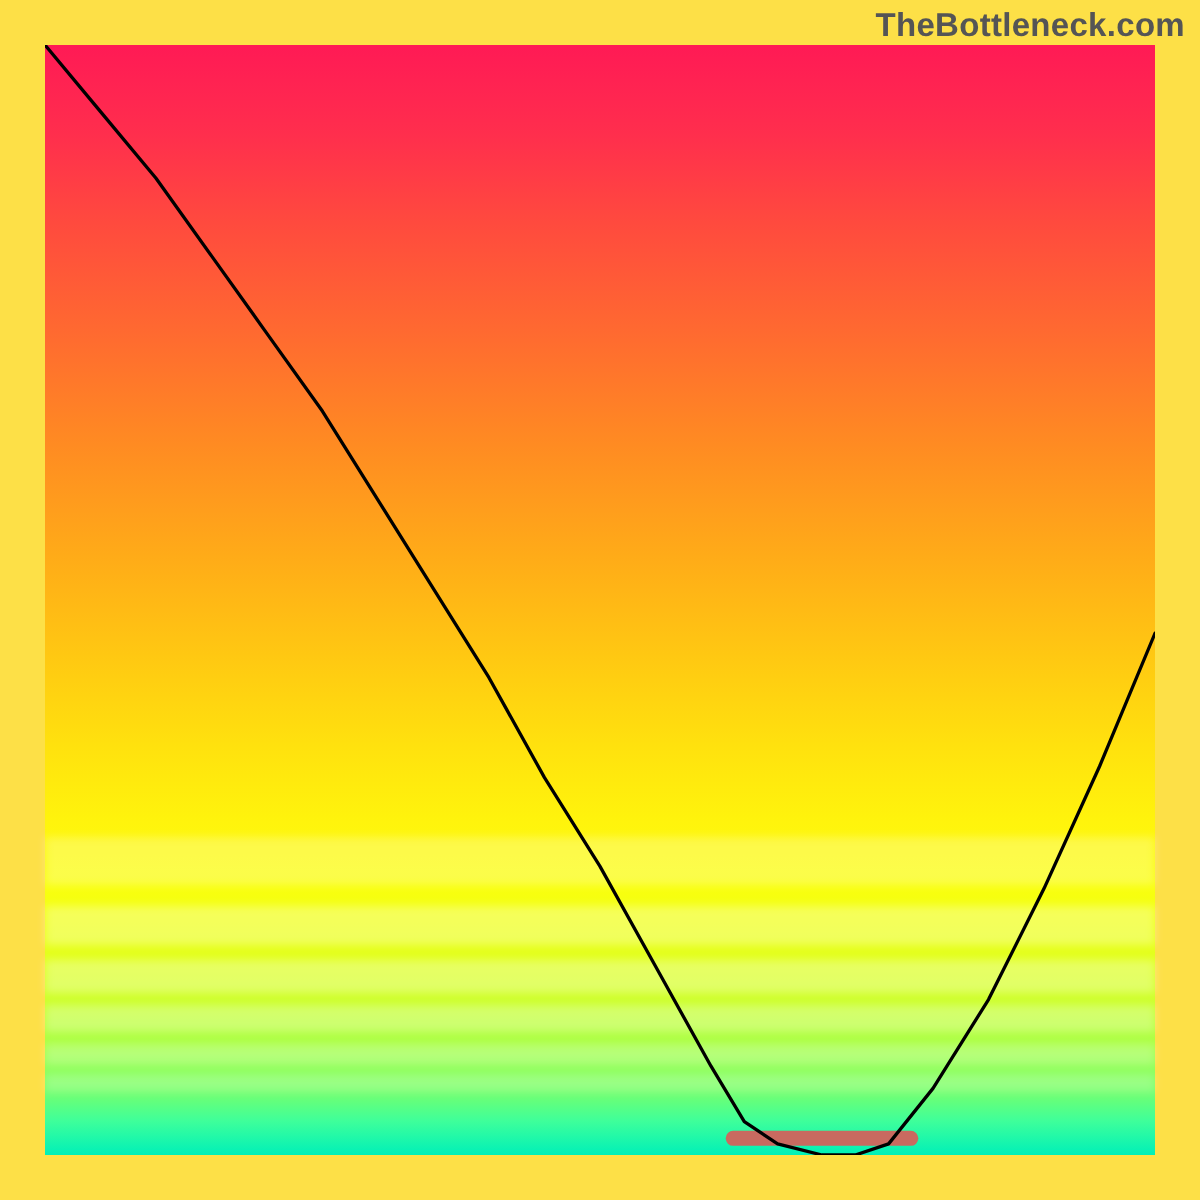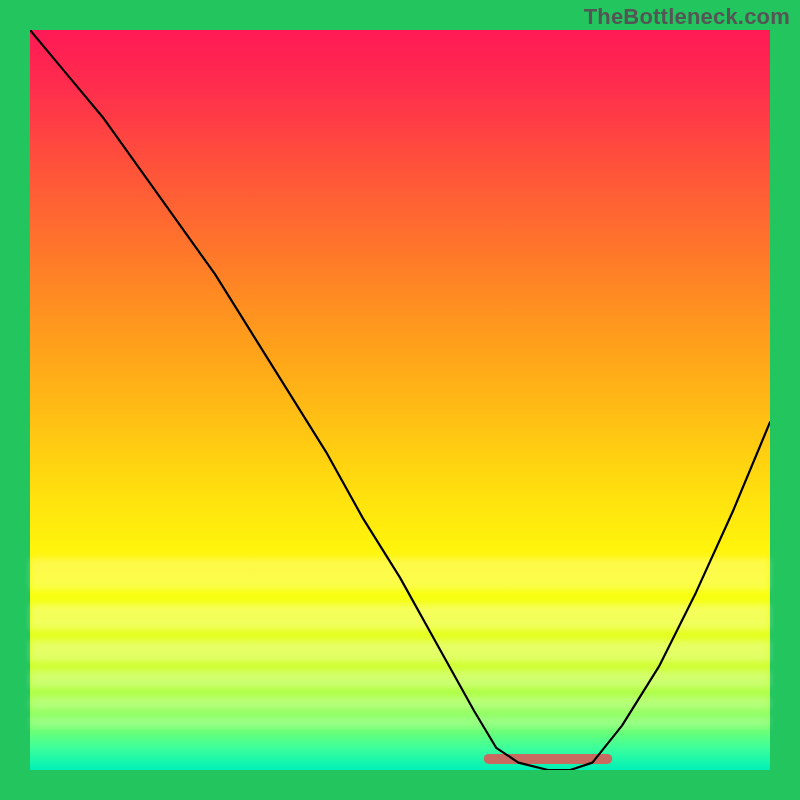--- a/index.html
+++ b/index.html
@@ -8,21 +8,21 @@
     width: 800px;
     height: 800px;
     background: #000;
     overflow: hidden;
     font-family: Arial, Helvetica, sans-serif;
   }
   .frame {
     position: relative;
     width: 800px;
     height: 800px;
-    background: #22c55e;
+    background: #fde047;
   }
   .watermark {
     position: absolute;
     top: 4px;
     right: 10px;
     color: #555;
     font-size: 22px;
     font-weight: 600;
     letter-spacing: 0.2px;
     user-select: none;

